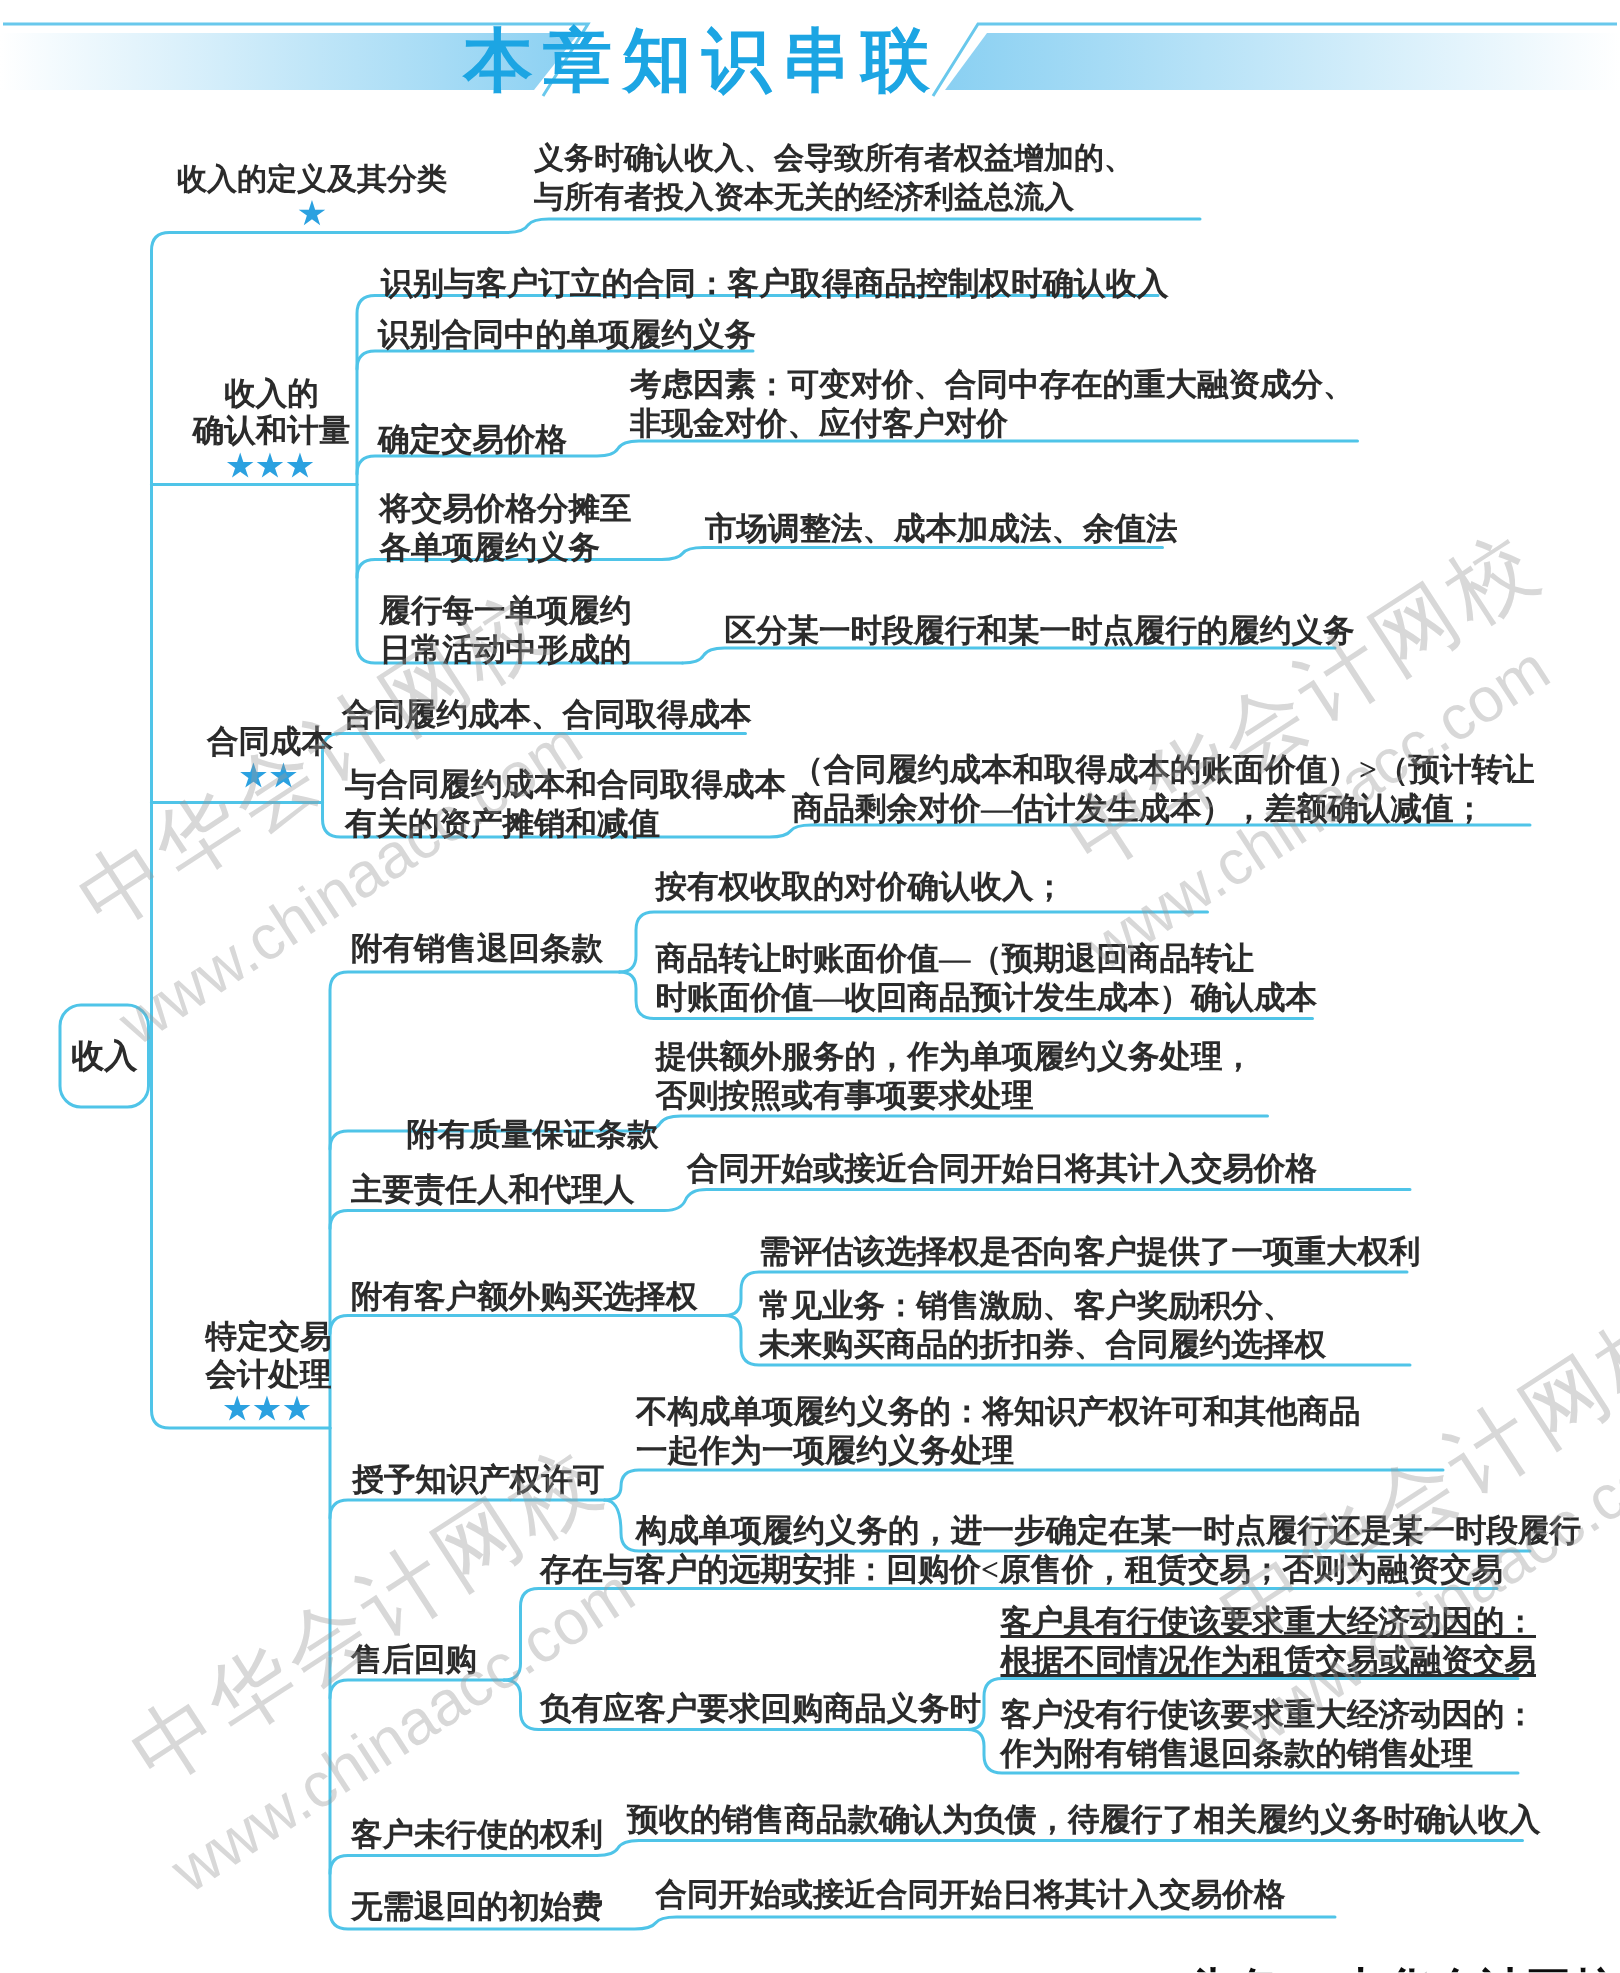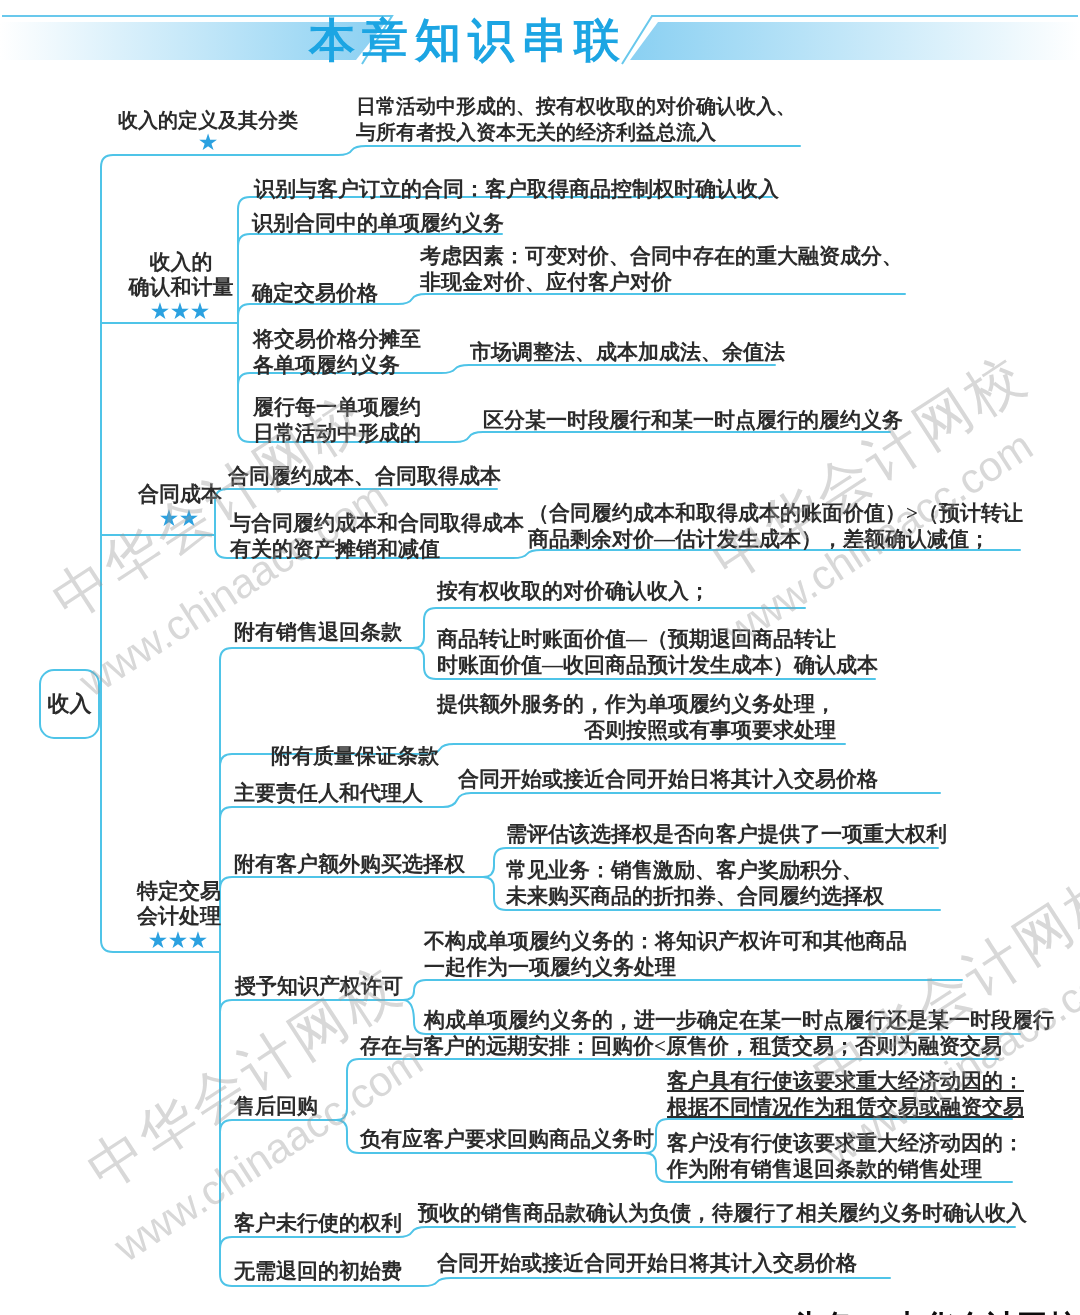--- a/index.html
+++ b/index.html
@@ -91,21 +91,21 @@
 
   <div id="title">本章知识串联</div>
 
   <div id="rootbox">
     <span>收入</span>
   </div>
 
   <div class="t" style="left:118px;top:107px;font-size:20px;">收入的定义及其分类</div>
   <div class="star-single" style="left:190px;top:129px;width:36px;">★</div>
   <div class="t" style="left:356px;top:93px;font-size:20px;">
-    <div>日常活动中形成的、按有权收取的对价确认收入、</div>
+    <div>义务时确认收入、会导致所有者权益增加的、</div>
     <div>与所有者投入资本无关的经济利益总流入</div>
   </div>
 
   <div class="lblblock" style="left:102px;top:250px;width:122px;">
     <div class="row">收入的</div>
     <div class="row">确认和计量</div>
     <div class="stars">★★★</div>
   </div>
   <div class="t" style="left:254px;top:176px;">识别与客户订立的合同：客户取得商品控制权时确认收入</div>
   <div class="t" style="left:252px;top:210px;">识别合同中的单项履约义务</div>
@@ -145,21 +145,21 @@
     <div class="stars">★★★</div>
   </div>
 
   <div class="t" style="left:437px;top:578px;">按有权收取的对价确认收入；</div>
   <div class="t" style="left:234px;top:619px;">附有销售退回条款</div>
   <div class="t" style="left:437px;top:626px;">
     <div>商品转让时账面价值—（预期退回商品转让</div>
     <div>时账面价值—收回商品预计发生成本）确认成本</div>
   </div>
 
-  <div class="t" style="left:437px;top:691px;text-align:right;">
+  <div class="t" style="left:437px;top:691px;">
     <div>提供额外服务的，作为单项履约义务处理，</div>
     <div>否则按照或有事项要求处理</div>
   </div>
   <div class="t" style="left:234px;top:743px;padding-left:37px;">附有质量保证条款</div>
 
   <div class="t" style="left:234px;top:780px;">主要责任人和代理人</div>
   <div class="t" style="left:458px;top:766px;">合同开始或接近合同开始日将其计入交易价格</div>
 
   <div class="t" style="left:506px;top:821px;">需评估该选择权是否向客户提供了一项重大权利</div>
   <div class="t" style="left:234px;top:851px;">附有客户额外购买选择权</div>

